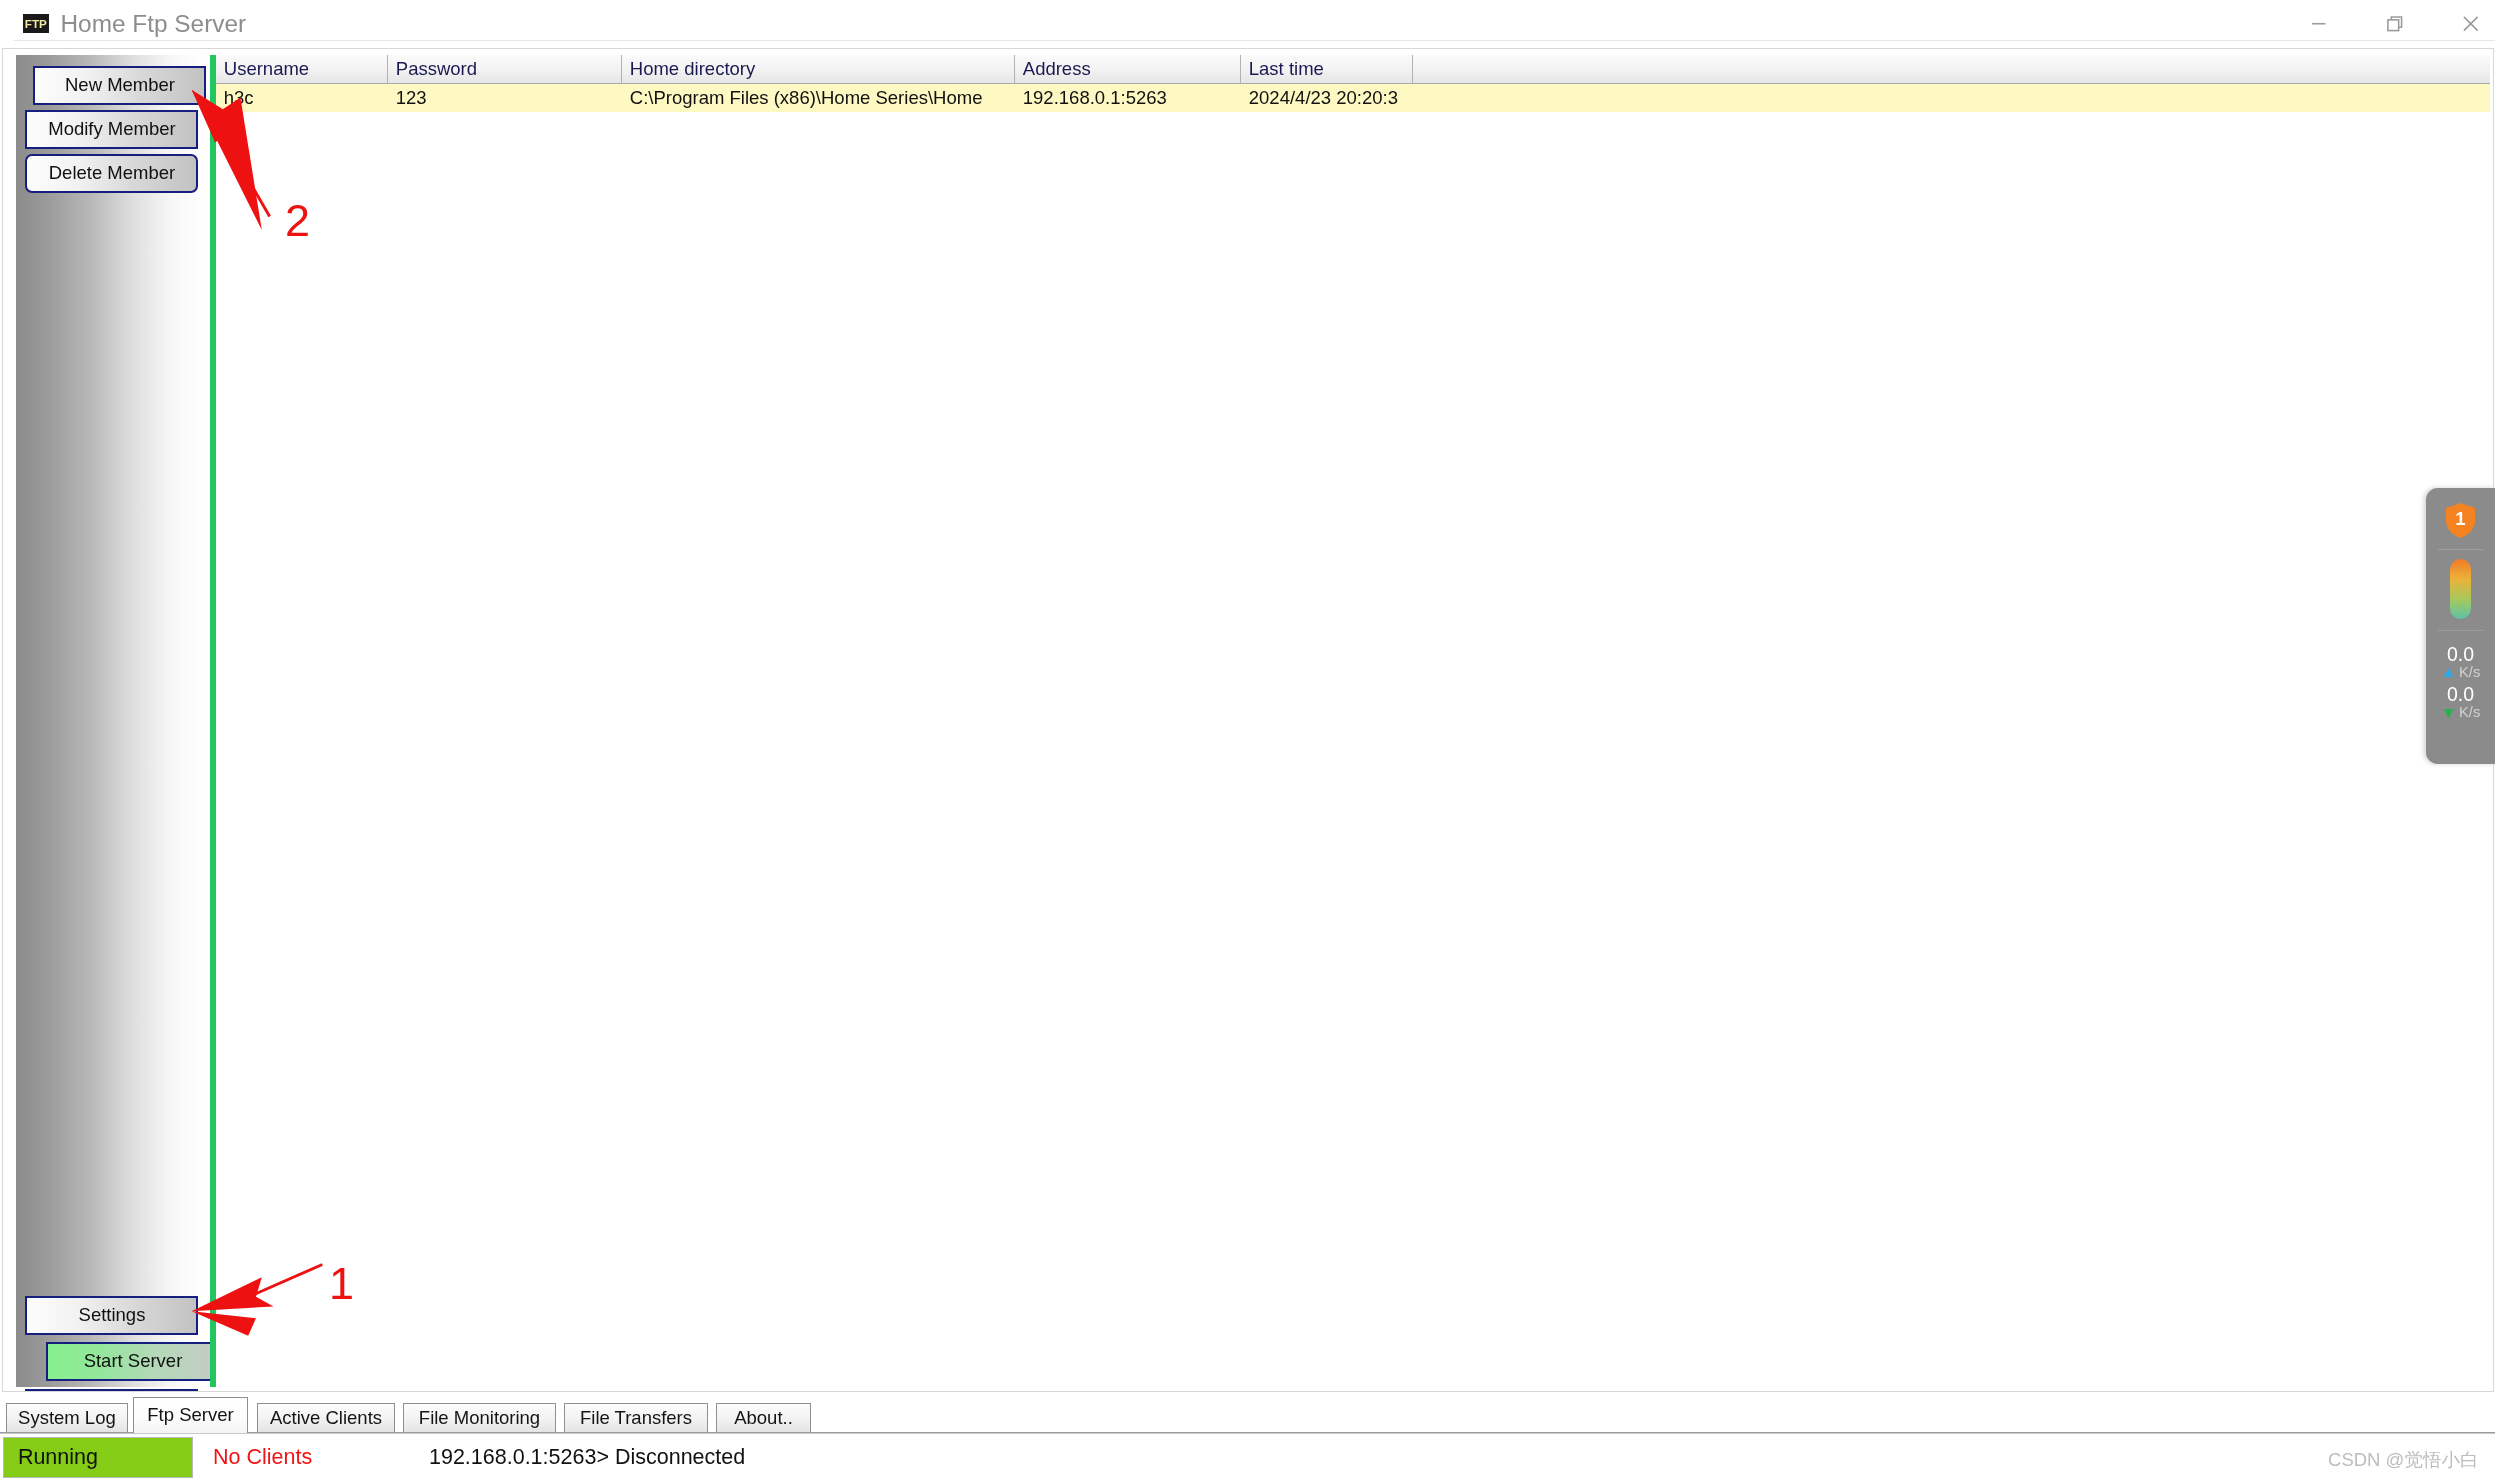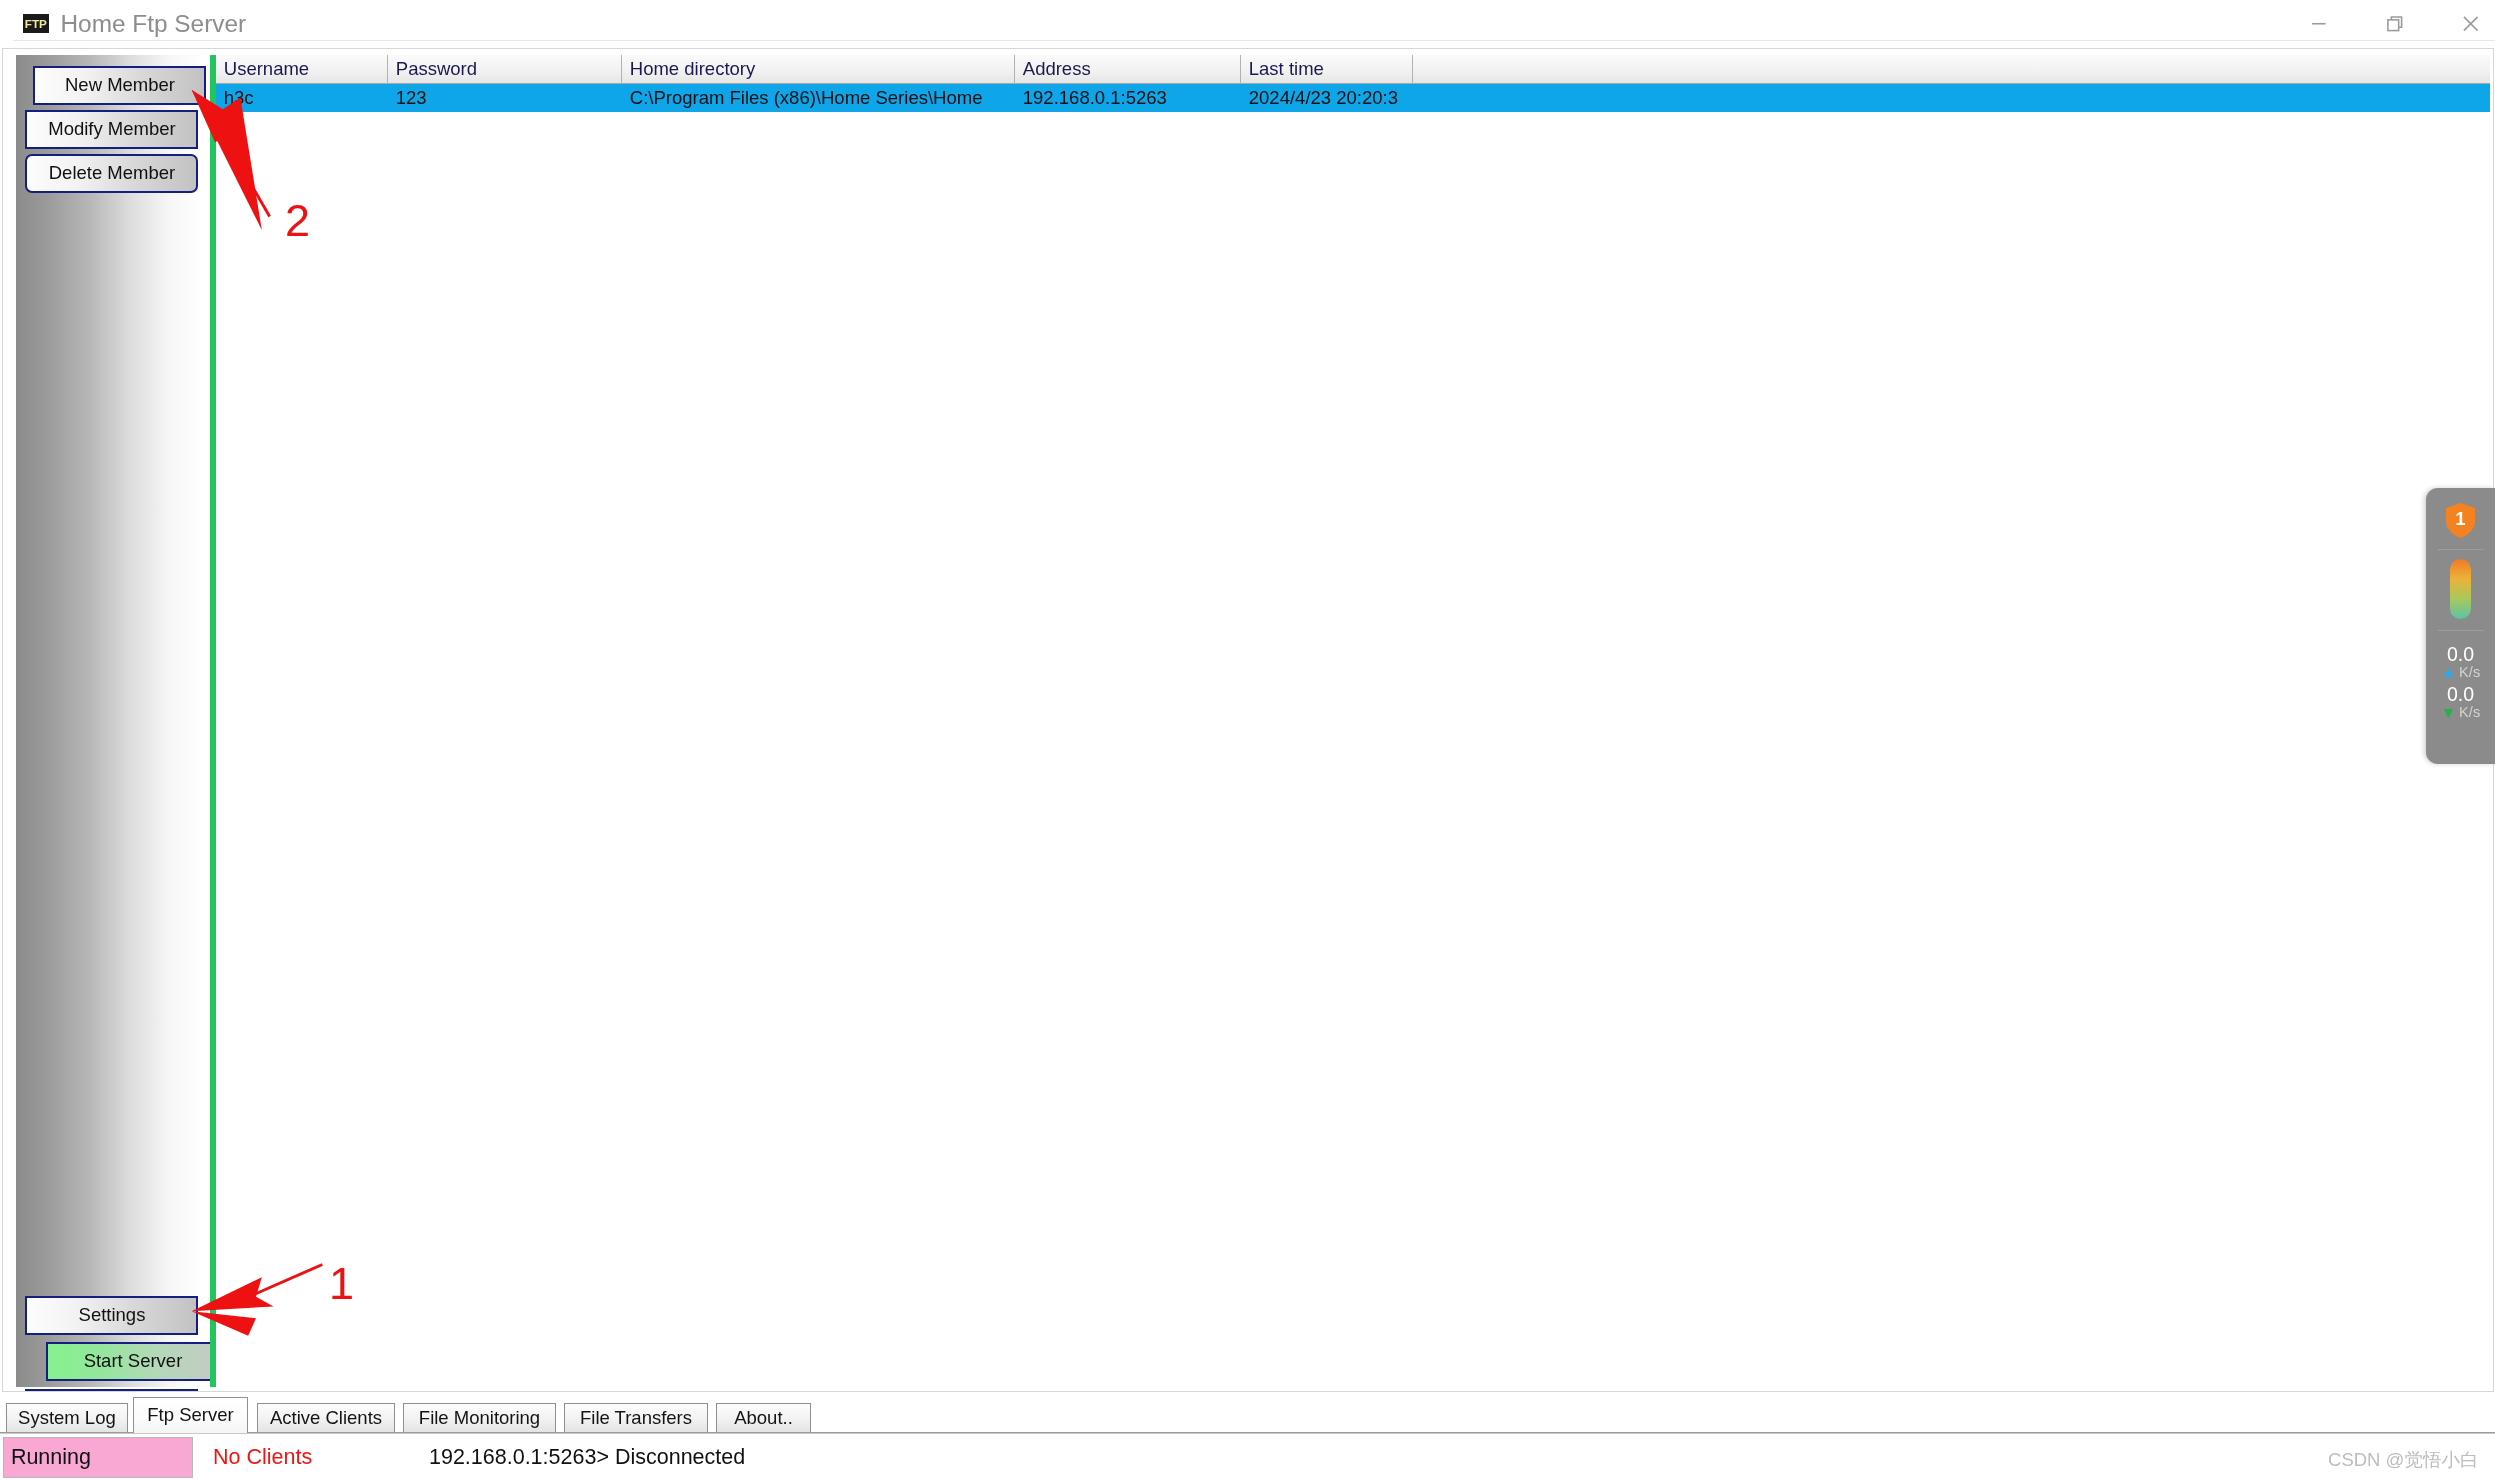--- a/index.html
+++ b/index.html
@@ -141,21 +141,21 @@
     color: #1a1a52;
     font-family: "Liberation Sans", sans-serif;
     white-space: nowrap;
     overflow: hidden;
     cursor: pointer;
   }
   .th.last { border-right: none; flex: 1 1 auto; }
   .trow {
     display: flex;
     height: 28px;
-    background: #0ea5e9;
+    background: #fef9c3;
   }
   .td {
     height: 28px;
     display: flex;
     align-items: center;
     padding-left: 7.8px;
     font-size: 18.5px;
     color: #111111;
     font-family: "Liberation Sans", sans-serif;
     white-space: nowrap;
@@ -203,25 +203,25 @@
     left: 0; top: 1433px;
     width: 2496px;
     height: 47px;
     background: #ffffff;
     border-top: 1px solid #c9c9c9;
   }
   .status-running {
     position: absolute;
     left: 2.9px; top: 2.9px;
     width: 190px; height: 41px;
-    background: #f9a8d4;
+    background: #84cc16;
     border: 1px solid #b8b8b8;
     display: flex;
     align-items: center;
-    padding-left: 7px;
+    padding-left: 14px;
     font-size: 21.5px;
     color: #111111;
     font-family: "Liberation Sans", sans-serif;
   }
   .status-clients {
     position: absolute;
     left: 213px; top: 0; height: 47px;
     display: flex; align-items: center;
     font-size: 21.5px;
     color: #f01414;

